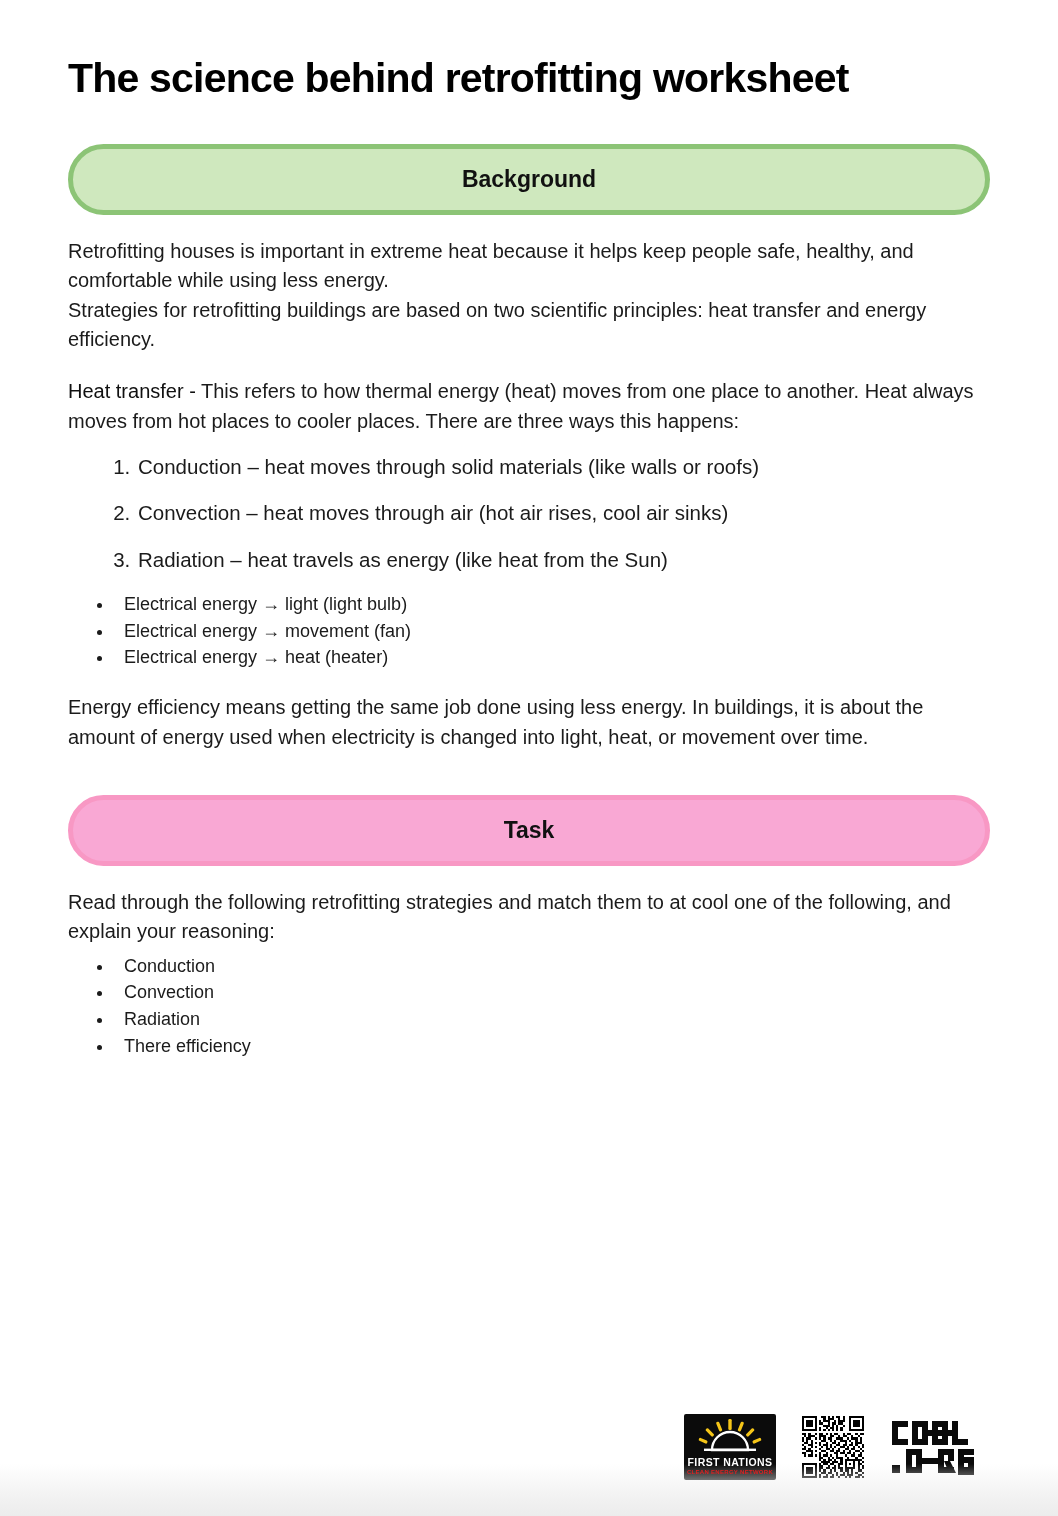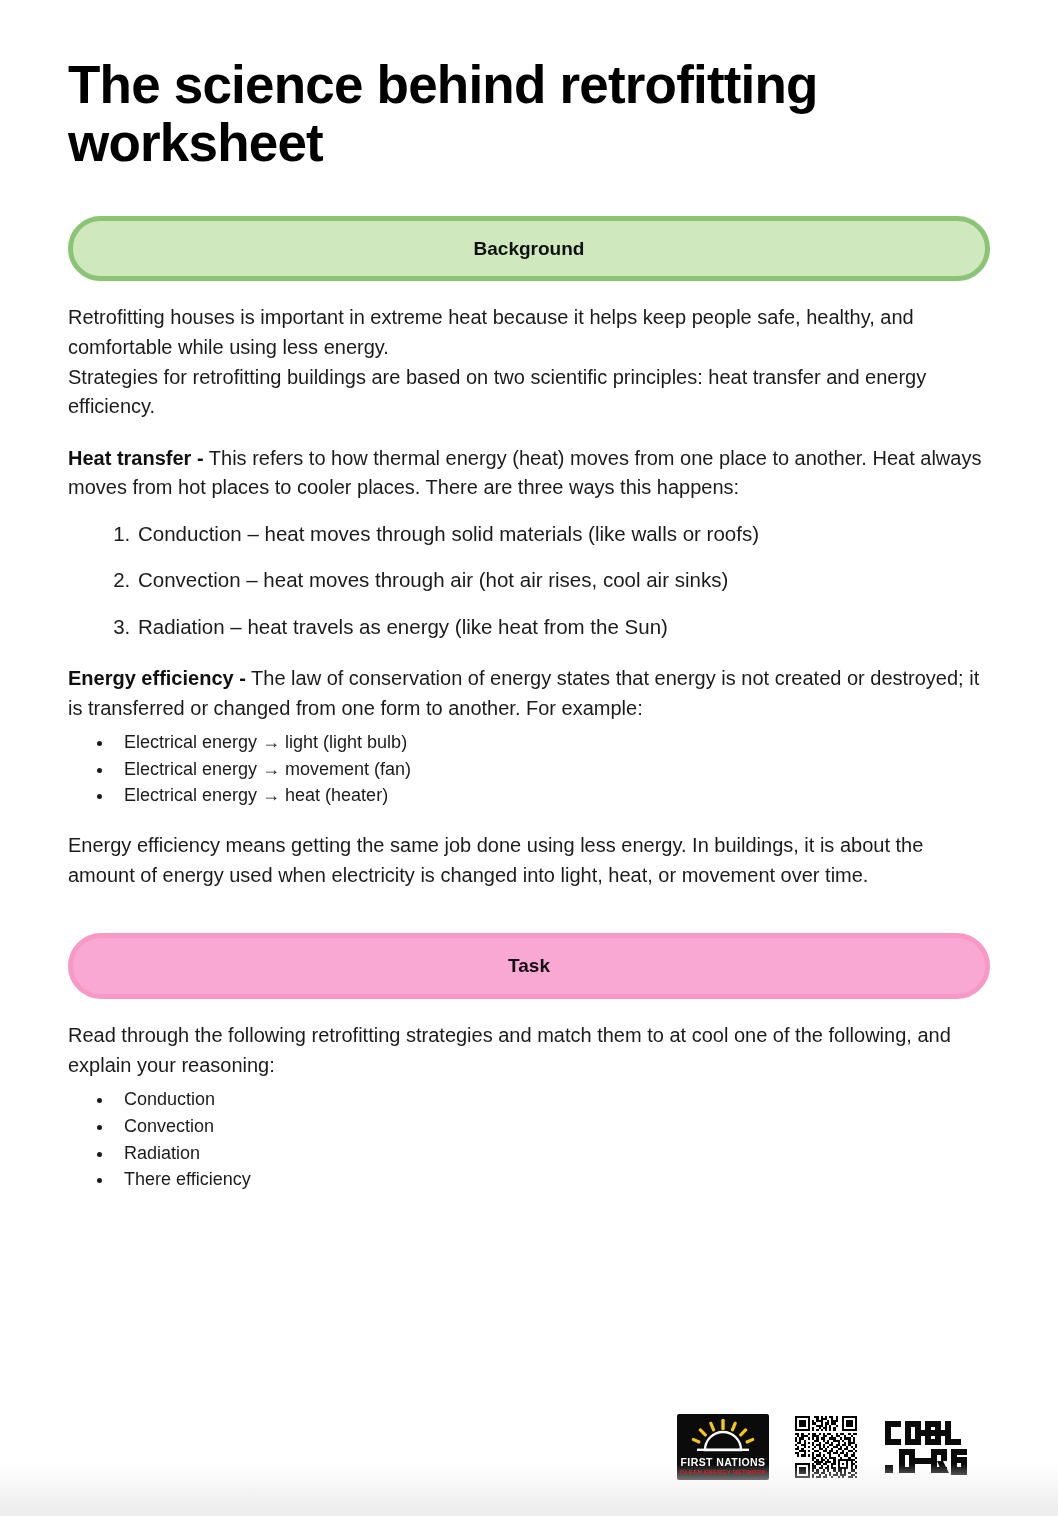--- a/index.html
+++ b/index.html
@@ -35,35 +35,35 @@
     background: linear-gradient(to bottom, rgba(250,250,250,0) 0%, rgba(241,241,241,0.95) 65%, rgba(236,236,236,1) 100%);
     pointer-events: none;
   }
 
   .content {
     position: relative;
     padding: 0 68px;
   }
 
   .doc-title {
-    font-size: 53px;
+    font-size: 41px;
     font-weight: 700;
     letter-spacing: -0.8px;
     line-height: 1.1;
     color: #000000;
     margin: 0;
     padding-top: 56px;
   }
 
   
   .pill {
     margin-top: 43px;
     border-radius: 40px;
     text-align: center;
-    font-size: 19px;
+    font-size: 23px;
     font-weight: 700;
     color: #111111;
     padding: 17px 20px;
     box-sizing: border-box;
     line-height: 1.15;
   }
   .pill-background {
     background: #cfe8be;
     border: 5px solid #8cc476;
   }
@@ -78,21 +78,21 @@
     color: #1b1b1b;
     margin: 0;
   }
   .para {
     margin-top: 22px;
   }
   .para-tight {
     margin-top: 0;
   }
   .bold-lead {
-    font-weight: 700;
+    font-weight: 400;
     color: #101010;
   }
 
   ol.num-list {
     margin: 4px 0 0 0;
     padding-left: 52px;
     font-size: 20.5px;
     line-height: 1.48;
   }
   ol.num-list li {
@@ -115,21 +115,21 @@
   }
 
   .after-list {
     margin-top: 0;
   }
 
   
   .footer {
     position: absolute;
     left: 0;
-    right: 15px;
+    right: 8px;
     bottom: 36px;
     padding: 0 68px;
     box-sizing: border-box;
     display: flex;
     justify-content: flex-end;
     align-items: center;
     gap: 26px;
   }
 
   .fn-logo {
@@ -203,21 +203,20 @@
 
     <p class="body-text para"><span class="bold-lead">Heat transfer -</span><span> This refers to how thermal energy (heat) moves from one place to another. Heat always moves from hot places to cooler places. There are three ways this happens:</span></p>
 
     <ol class="num-list body-text">
       <li>Conduction – heat moves through solid materials (like walls or roofs)</li>
       <li>Convection – heat moves through air (hot air rises, cool air sinks)</li>
       <li>Radiation – heat travels as energy (like heat from the Sun)</li>
     </ol>
 
 
-    <p class="body-text para"><span class="bold-lead">Energy efficiency -</span><span> The law of conservation of energy states that energy is not created or destroyed; it is transferred or changed from one form to another. For example:</span></p>
 
     <ul class="bul-list body-text">
       <li>Electrical energy → light (light bulb)</li>
       <li>Electrical energy → movement (fan)</li>
       <li>Electrical energy → heat (heater)</li>
     </ul>
 
     <p class="body-text para">Energy efficiency means getting the same job done using less energy. In buildings, it is about the amount of energy used when electricity is changed into light, heat, or movement over time.</p>
 
     <div class="pill pill-task">

